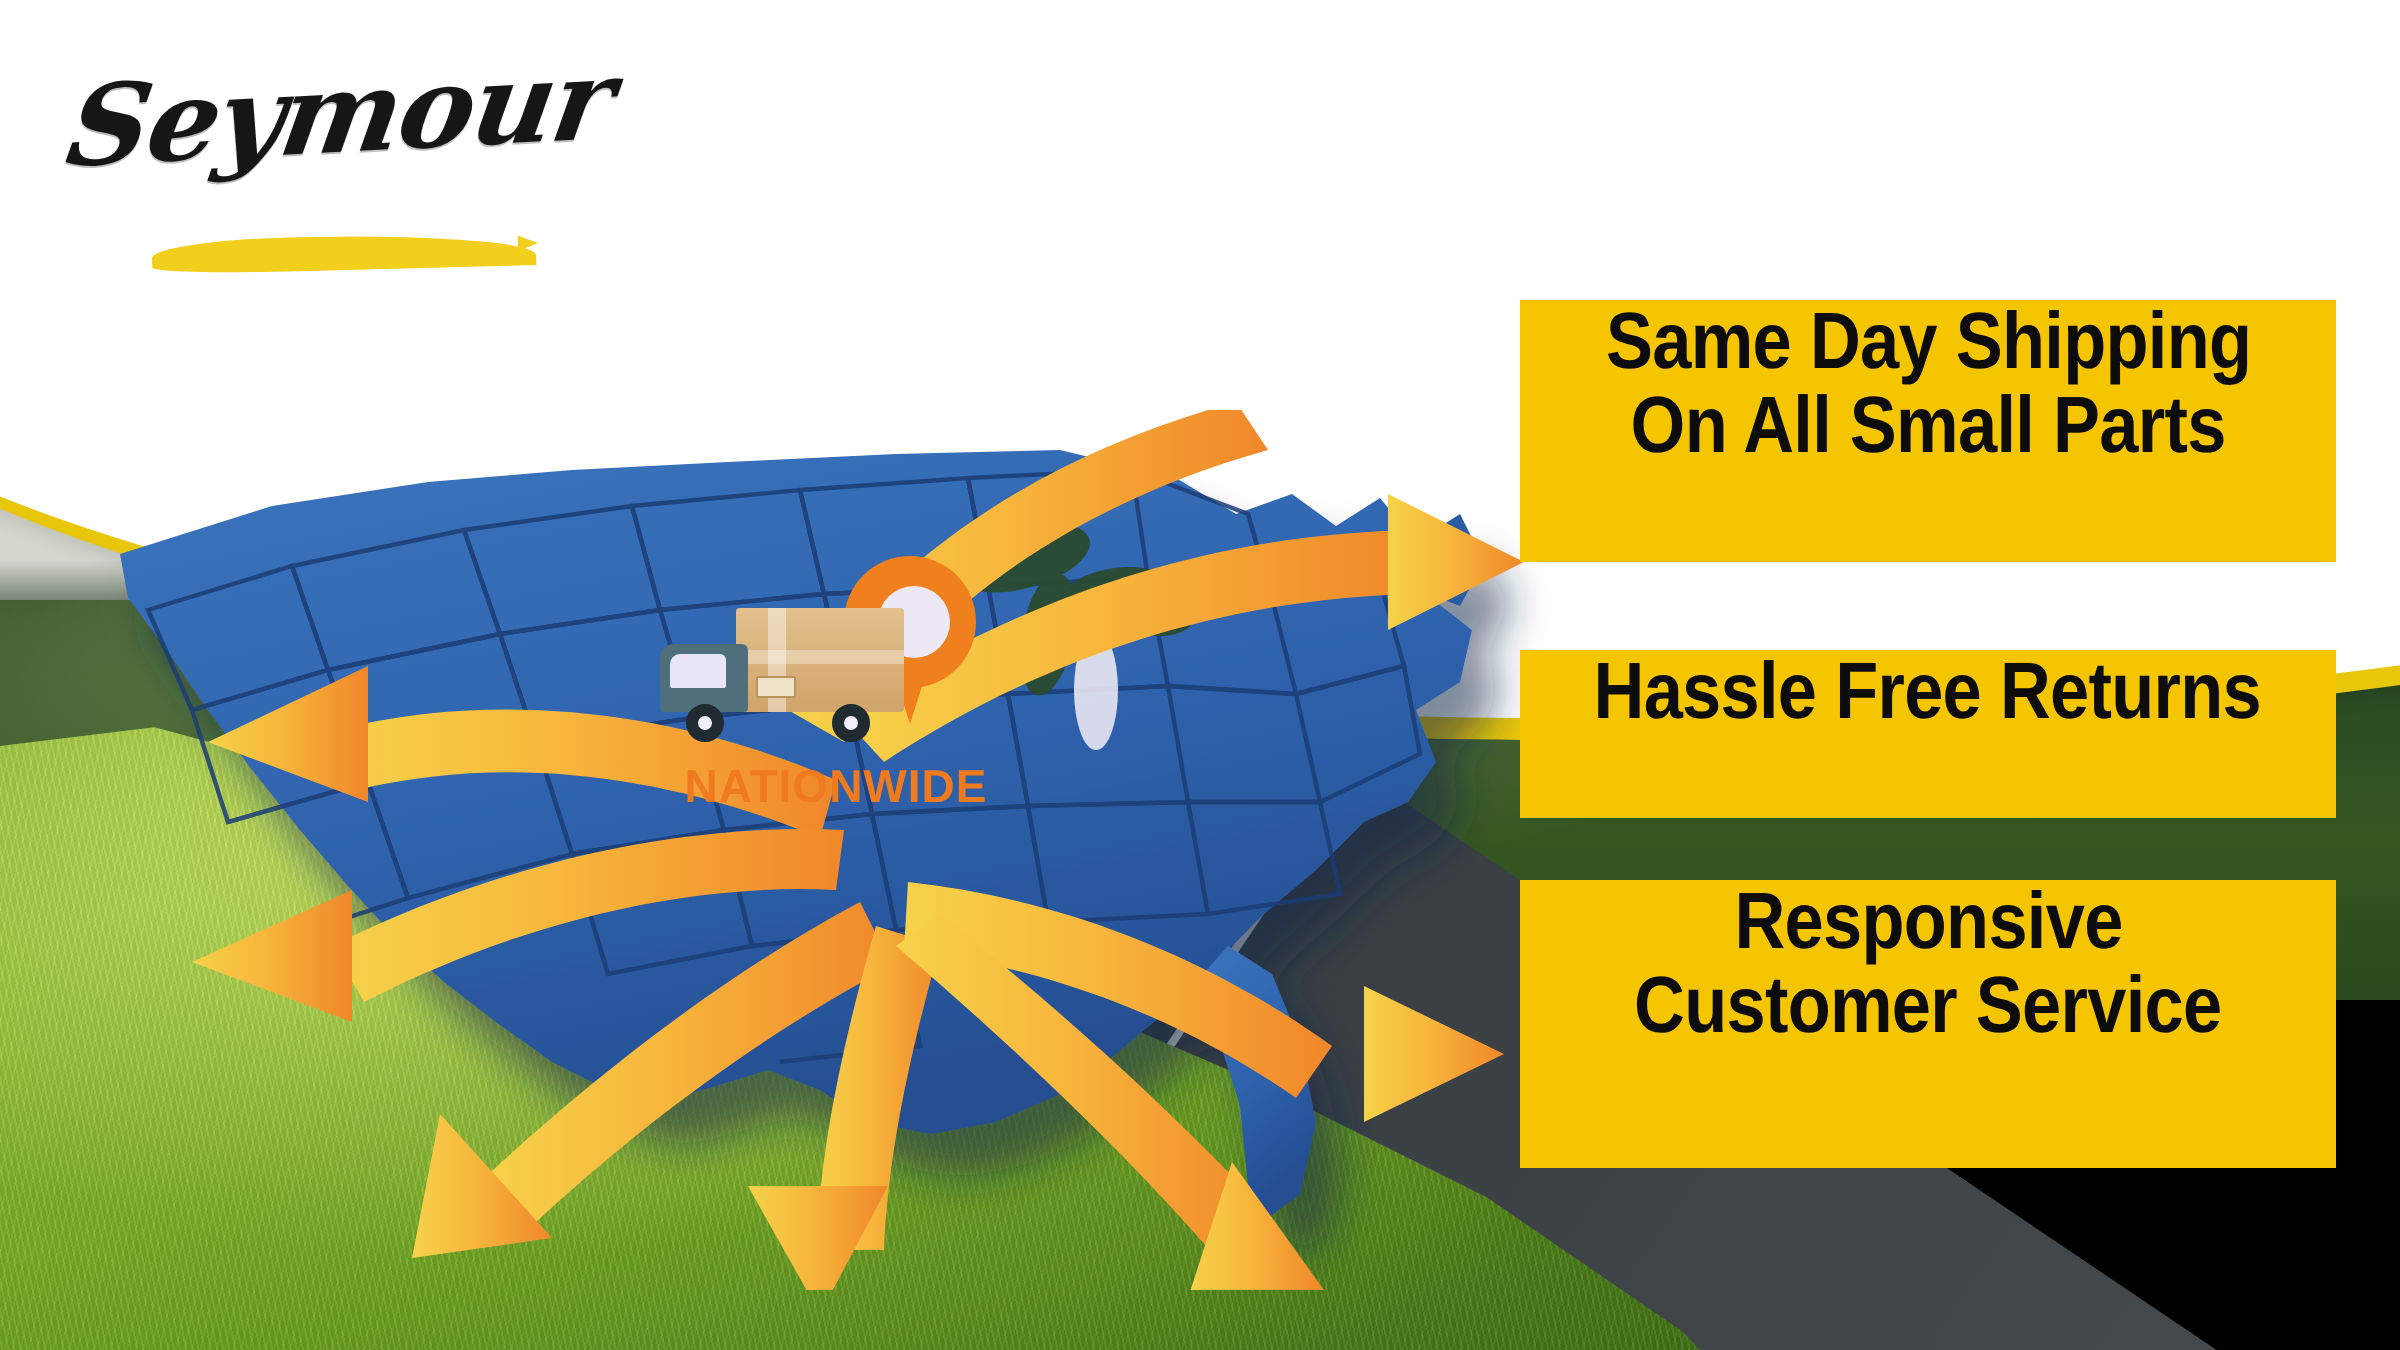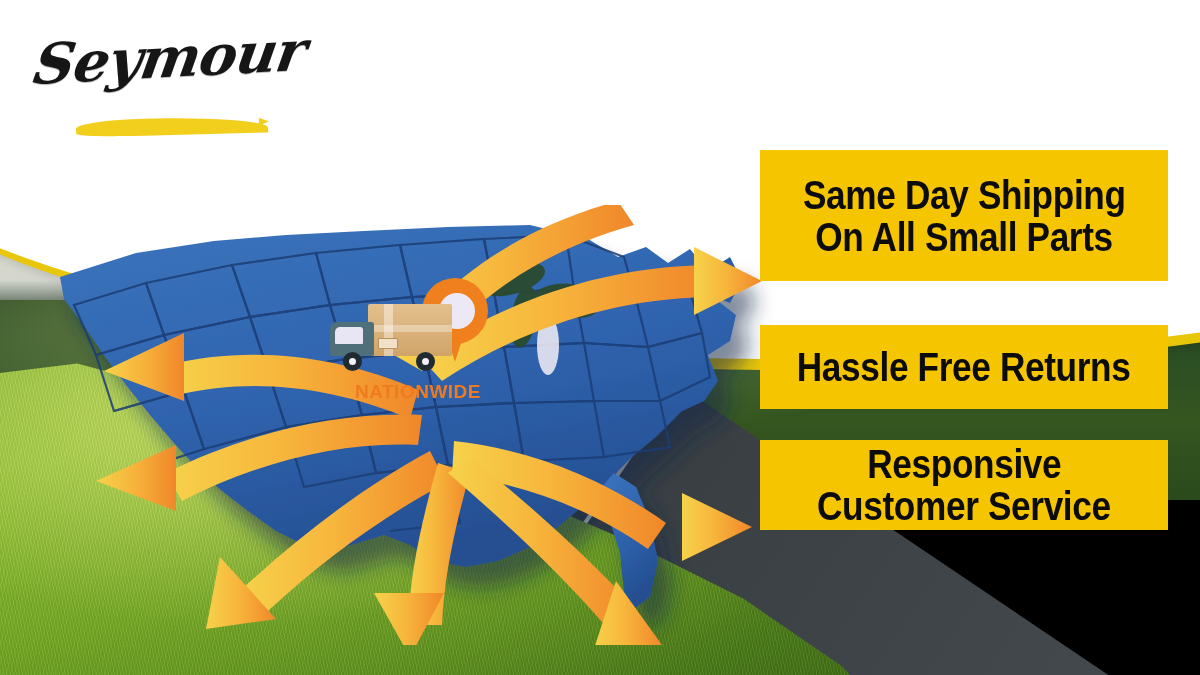--- a/index.html
+++ b/index.html
@@ -225,52 +225,52 @@
   }
   .wheel.front { left:13px; }
   .wheel.rear  { left:86px; }
 
   .nationwide-text {
     position:absolute; left:-2px; top:104px; width:180px; text-align:center;
     line-height:1;
   }
   .nw-line1 {
     font-family:"Liberation Sans", sans-serif;
-    font-weight:700; font-size:19px; color:#f07a1e;
+    font-weight:700; font-size:23px; color:#f07a1e;
     letter-spacing:.5px; display:block;
   }
   .nw-line2 {
     font-family:"Liberation Sans", sans-serif;
     font-weight:700; font-size:31px; color:#f07a1e;
     letter-spacing:.5px; display:block; margin-top:4px;
   }
 
   
   .feature-box {
     position:absolute;
     left:760px; width:408px;
     background:#f5c500;
     display:flex; flex-direction:column;
-    align-items:center; justify-content:center;
+    align-items:center; 
     text-align:center;
   }
   .feature-box .fline {
     display:block;
     font-family:"Liberation Sans", sans-serif;
     font-weight:700;
     color:#0c0c0c;
     font-size:40px;
     line-height:1.05;
     letter-spacing:-.4px;
     transform:scaleX(.88);
     white-space:nowrap;
   }
   #box-1 { top:150px; height:131px; }
   #box-2 { top:325px; height:84px; }
-  #box-3 { top:440px; height:90px; }
+  #box-3 { top:440px; height:144px; }
 
 </style>
 </head>
 <body>
 
 <div id="banner">
 
   <div class="photo-bg">
     <div class="sky"></div>
     <div class="sun-glow"></div>

